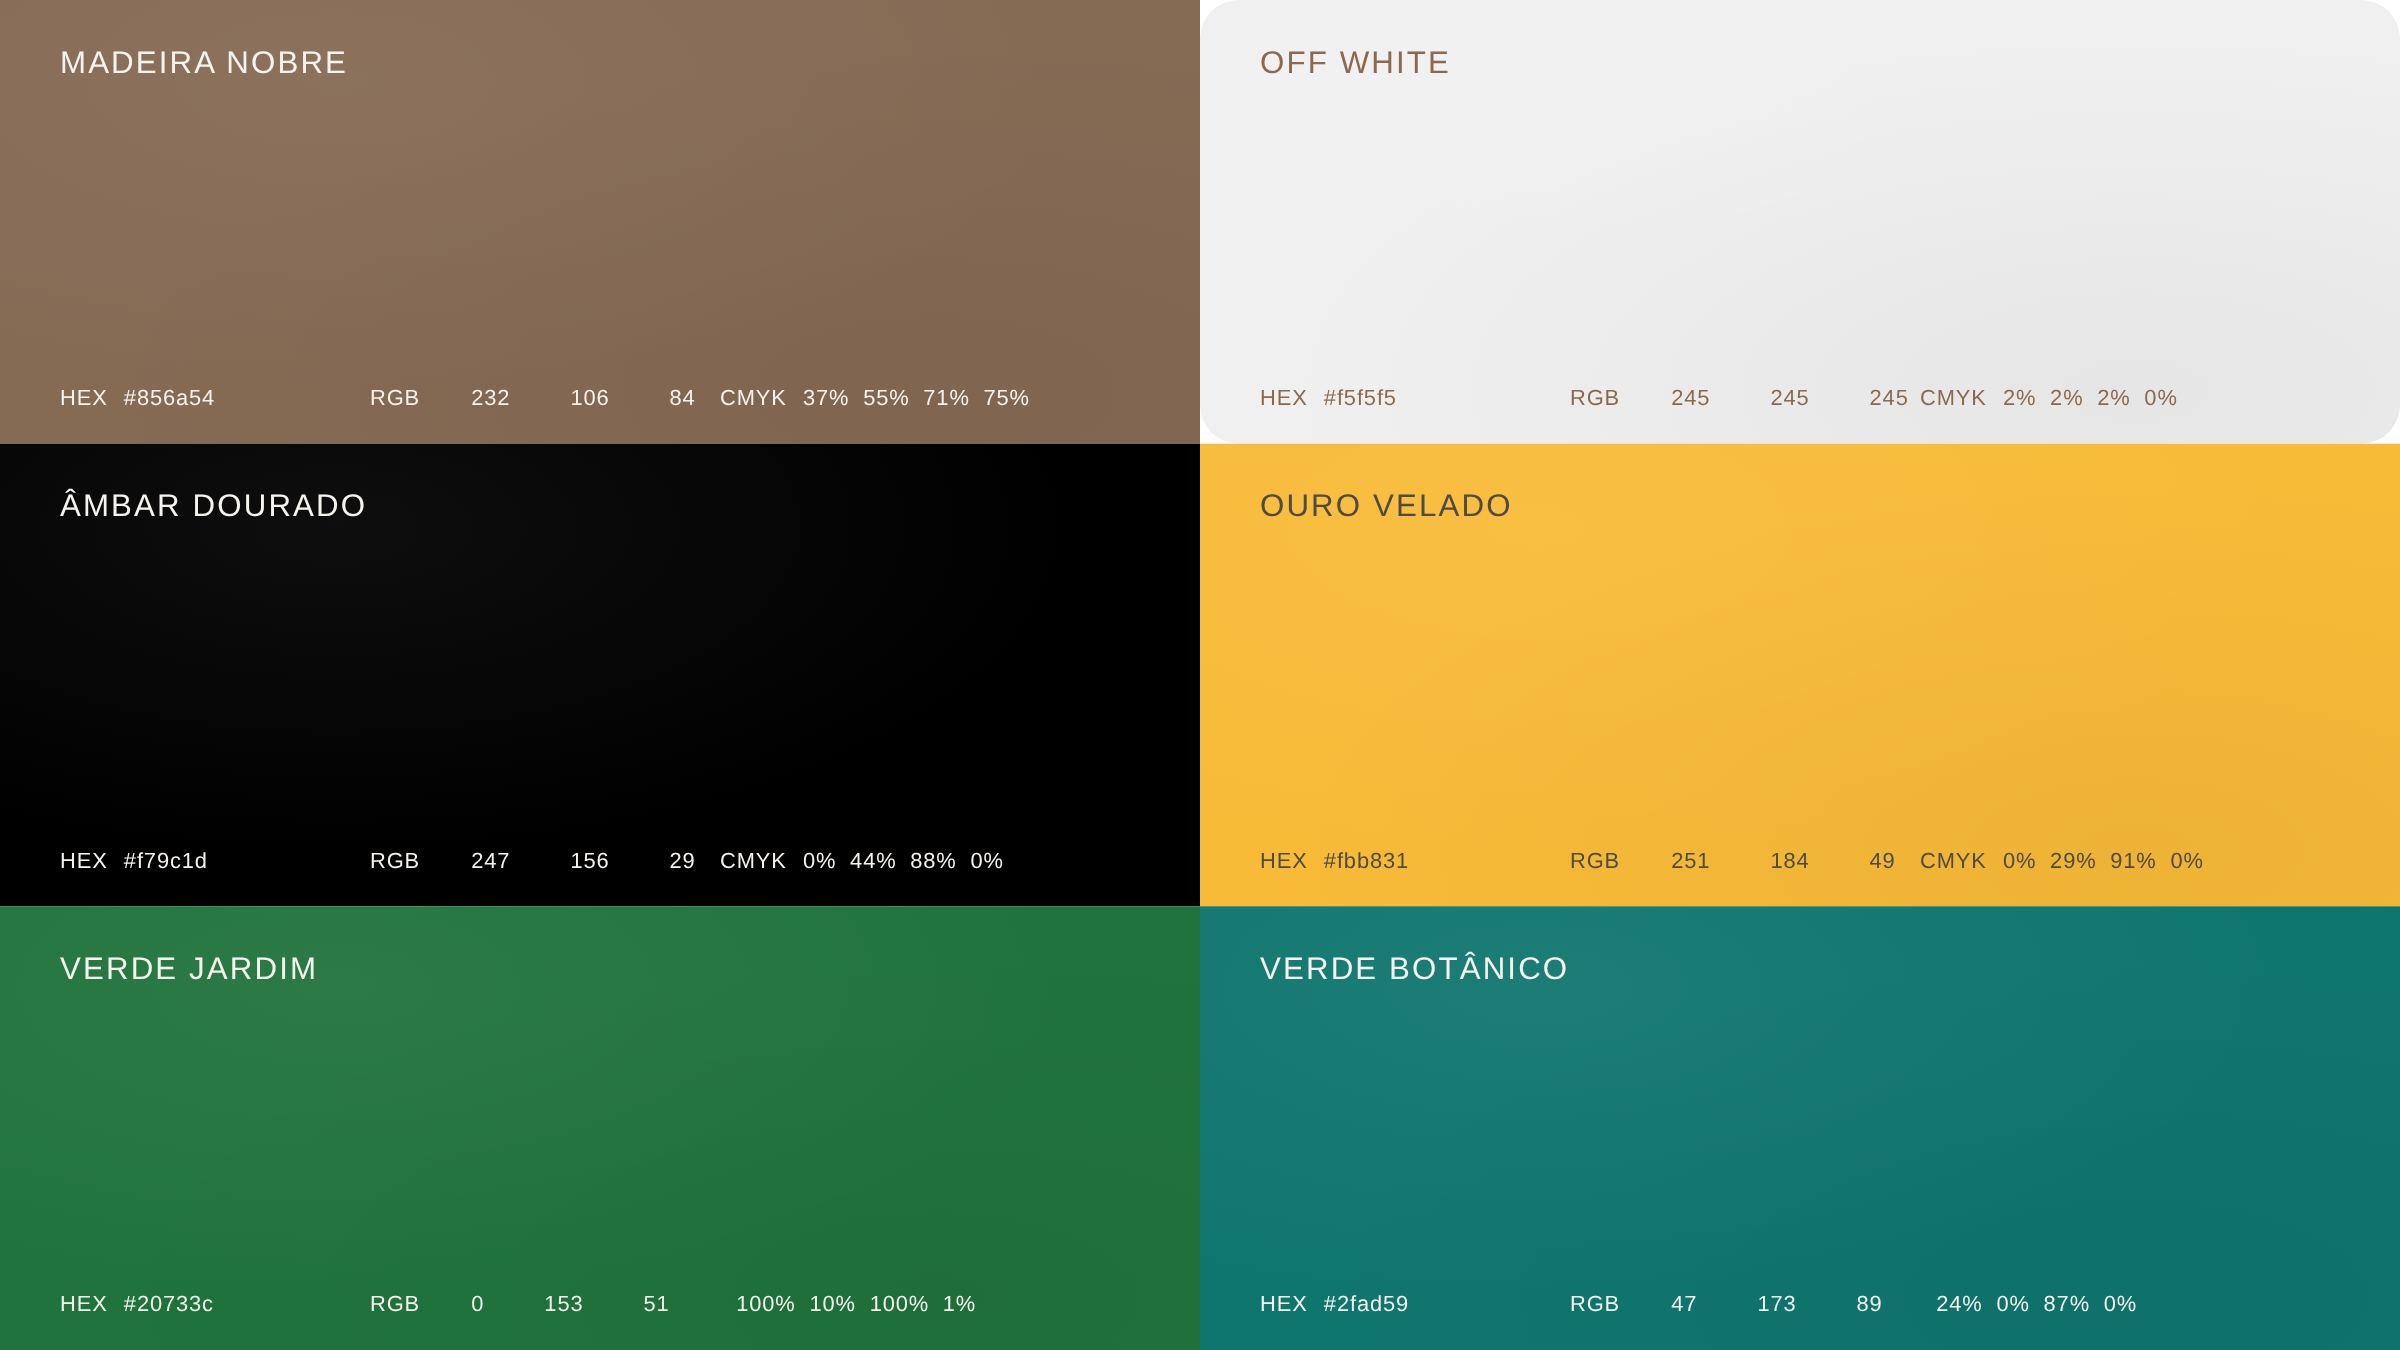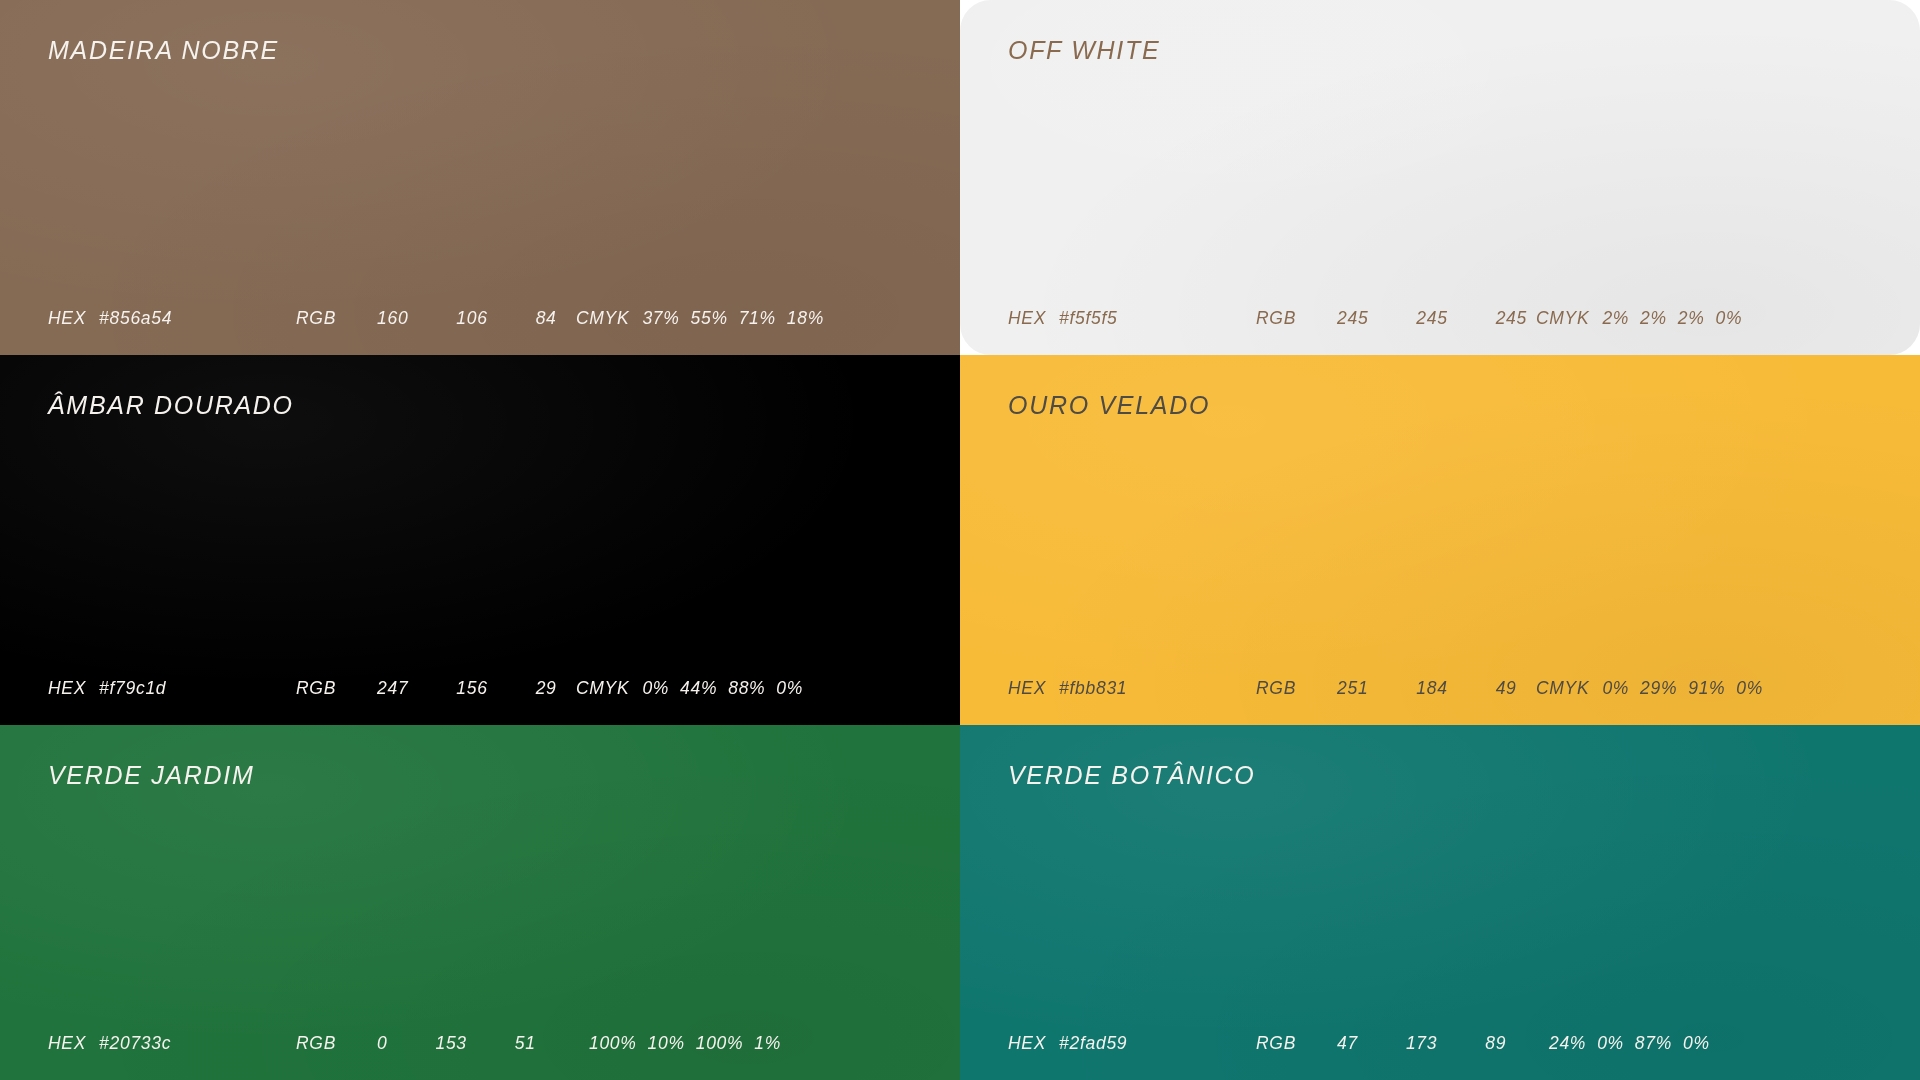--- a/index.html
+++ b/index.html
@@ -18,21 +18,20 @@
     height: 1080px;
     display: grid;
     grid-template-columns: 960px 960px;
     grid-template-rows: 355px 370px 355px;
   }
 
   .swatch {
     position: relative;
     overflow: hidden;
     padding: 0;
-    font-style: italic;
   }
 
   
   .swatch::after {
     content: "";
     position: absolute;
     inset: 0;
     pointer-events: none;
     background:
       radial-gradient(ellipse at 28% 18%, rgba(255,255,255,0.055), rgba(255,255,255,0) 62%),
@@ -110,30 +109,30 @@
 
   <div class="swatch text-light" id="swatch-madeira-nobre">
     <div class="swatch-title">MADEIRA NOBRE</div>
     <div class="swatch-meta">
       <span class="meta-group meta-hex">
         <span class="meta-label">HEX</span>
         <span class="meta-val">#856a54</span>
       </span>
       <span class="meta-group meta-rgb">
         <span class="meta-label">RGB</span>
-        <span class="meta-val">160</span>
+        <span class="meta-val">232</span>
         <span class="meta-val">106</span>
         <span class="meta-val">84</span>
       </span>
       <span class="meta-group meta-cmyk">
         <span class="meta-label">CMYK</span>
         <span class="meta-val">37%</span>
         <span class="meta-val">55%</span>
         <span class="meta-val">71%</span>
-        <span class="meta-val">18%</span>
+        <span class="meta-val">75%</span>
       </span>
     </div>
   </div>
 
   <div class="swatch text-brown" id="swatch-off-white">
     <div class="swatch-title">OFF WHITE</div>
     <div class="swatch-meta">
       <span class="meta-group meta-hex">
         <span class="meta-label">HEX</span>
         <span class="meta-val">#f5f5f5</span>

